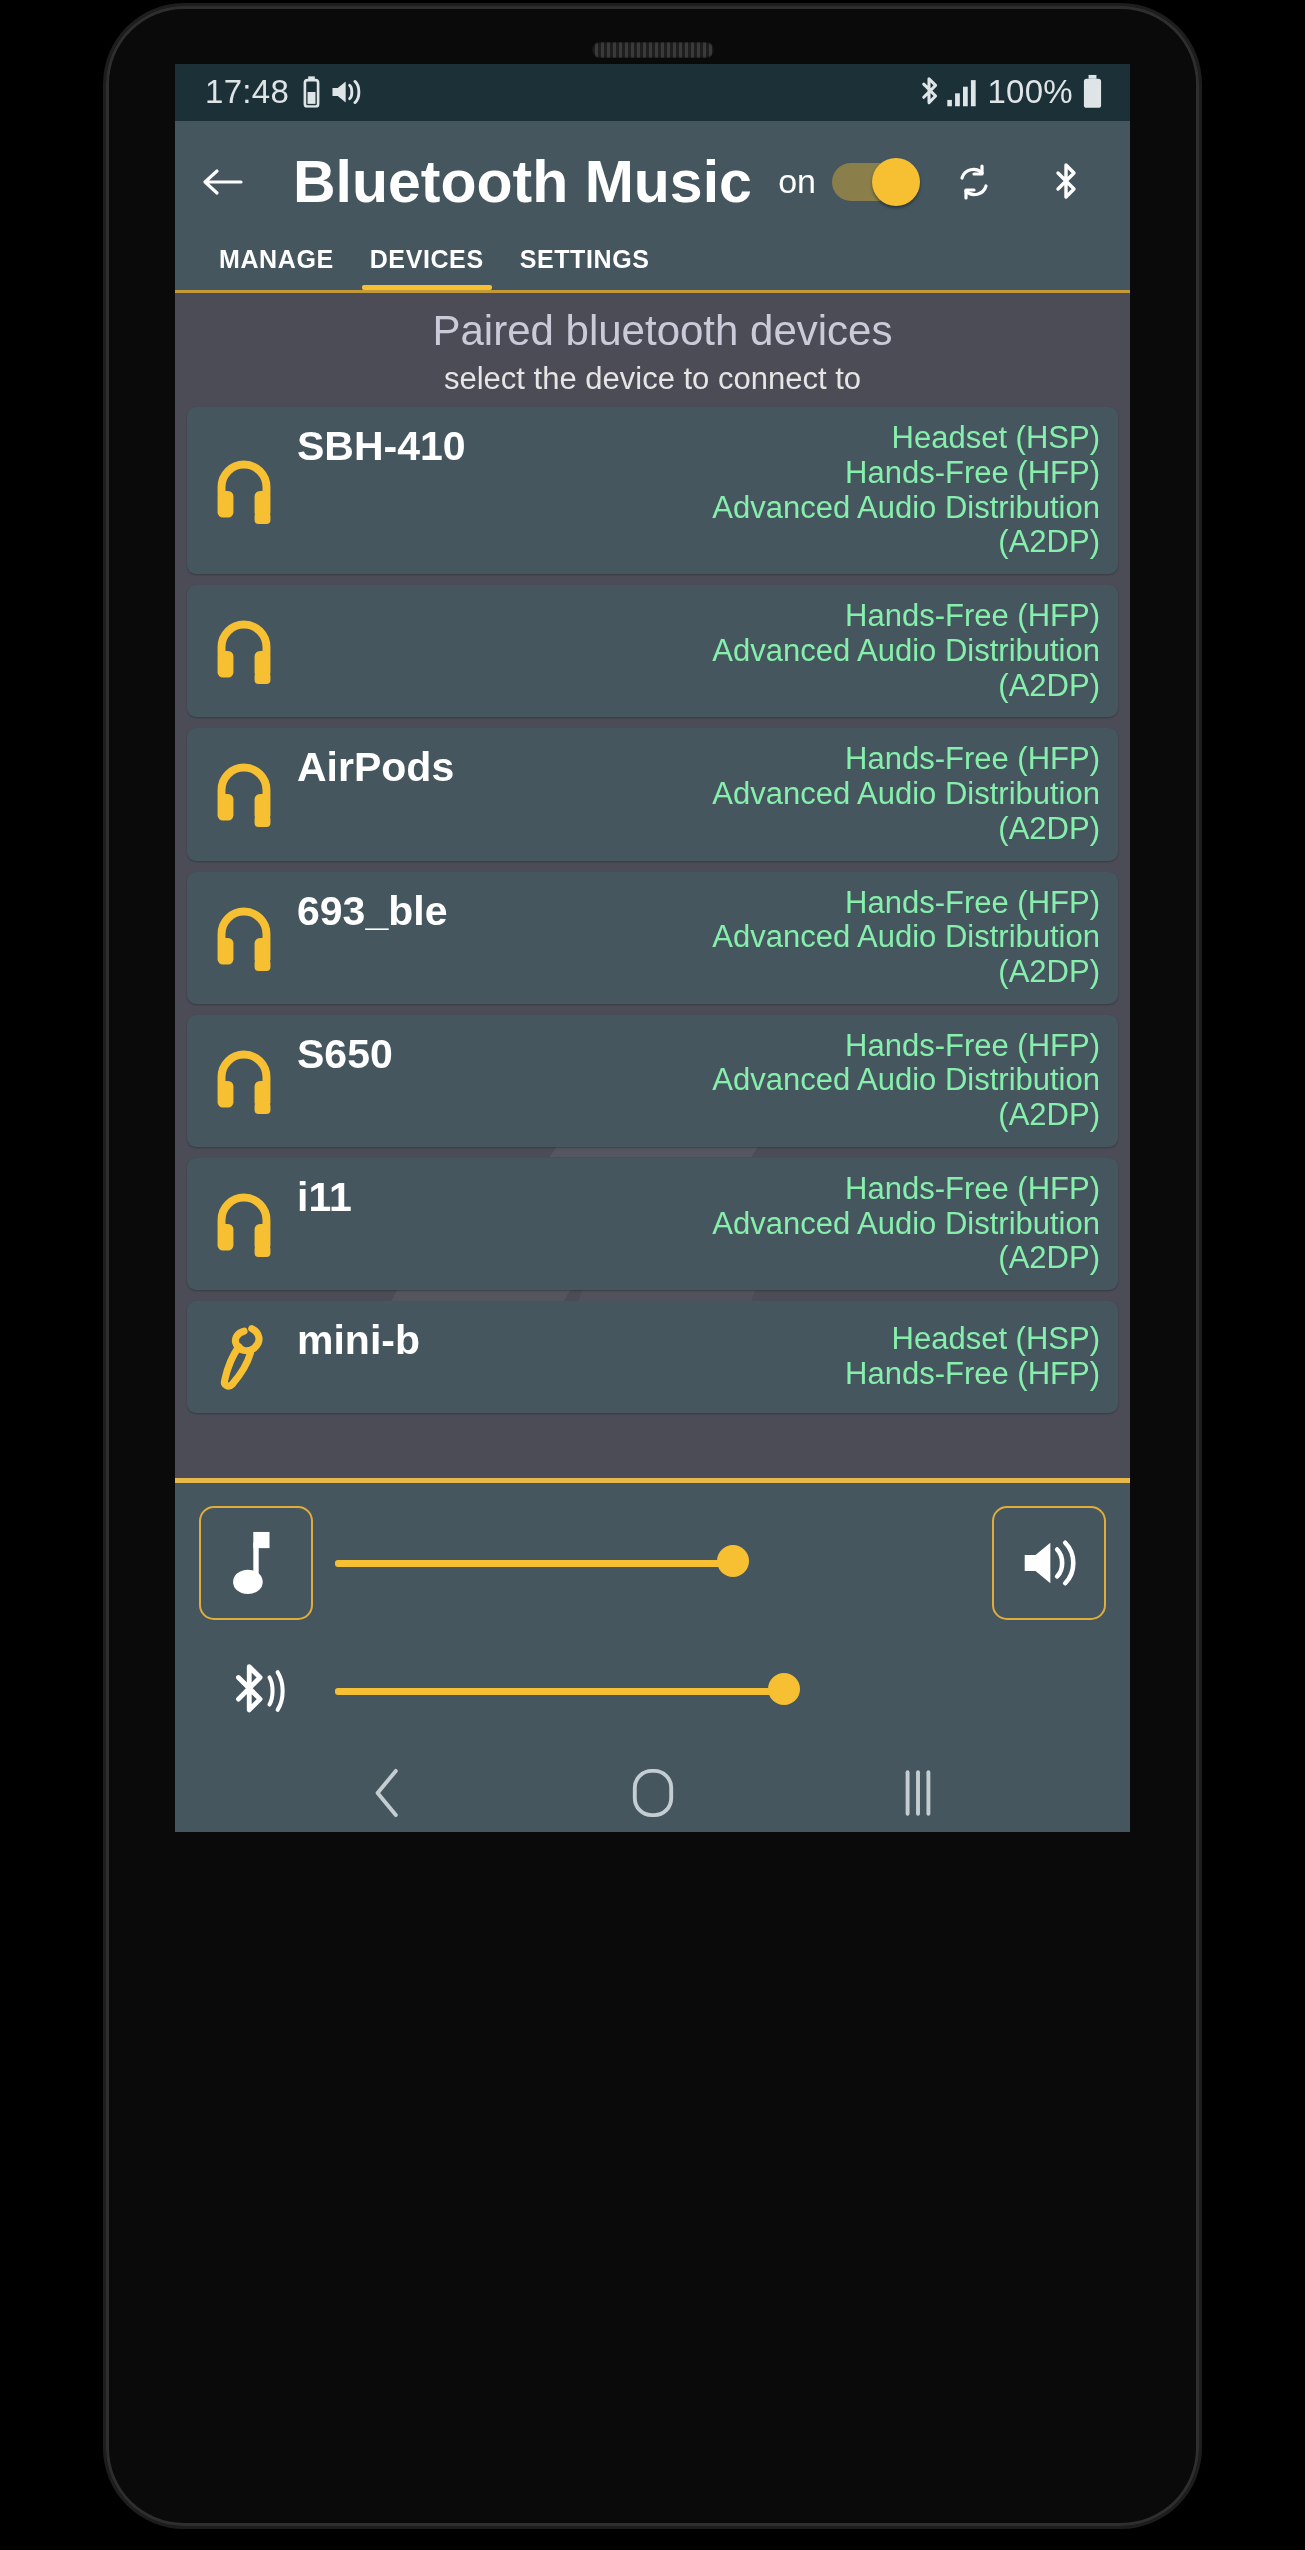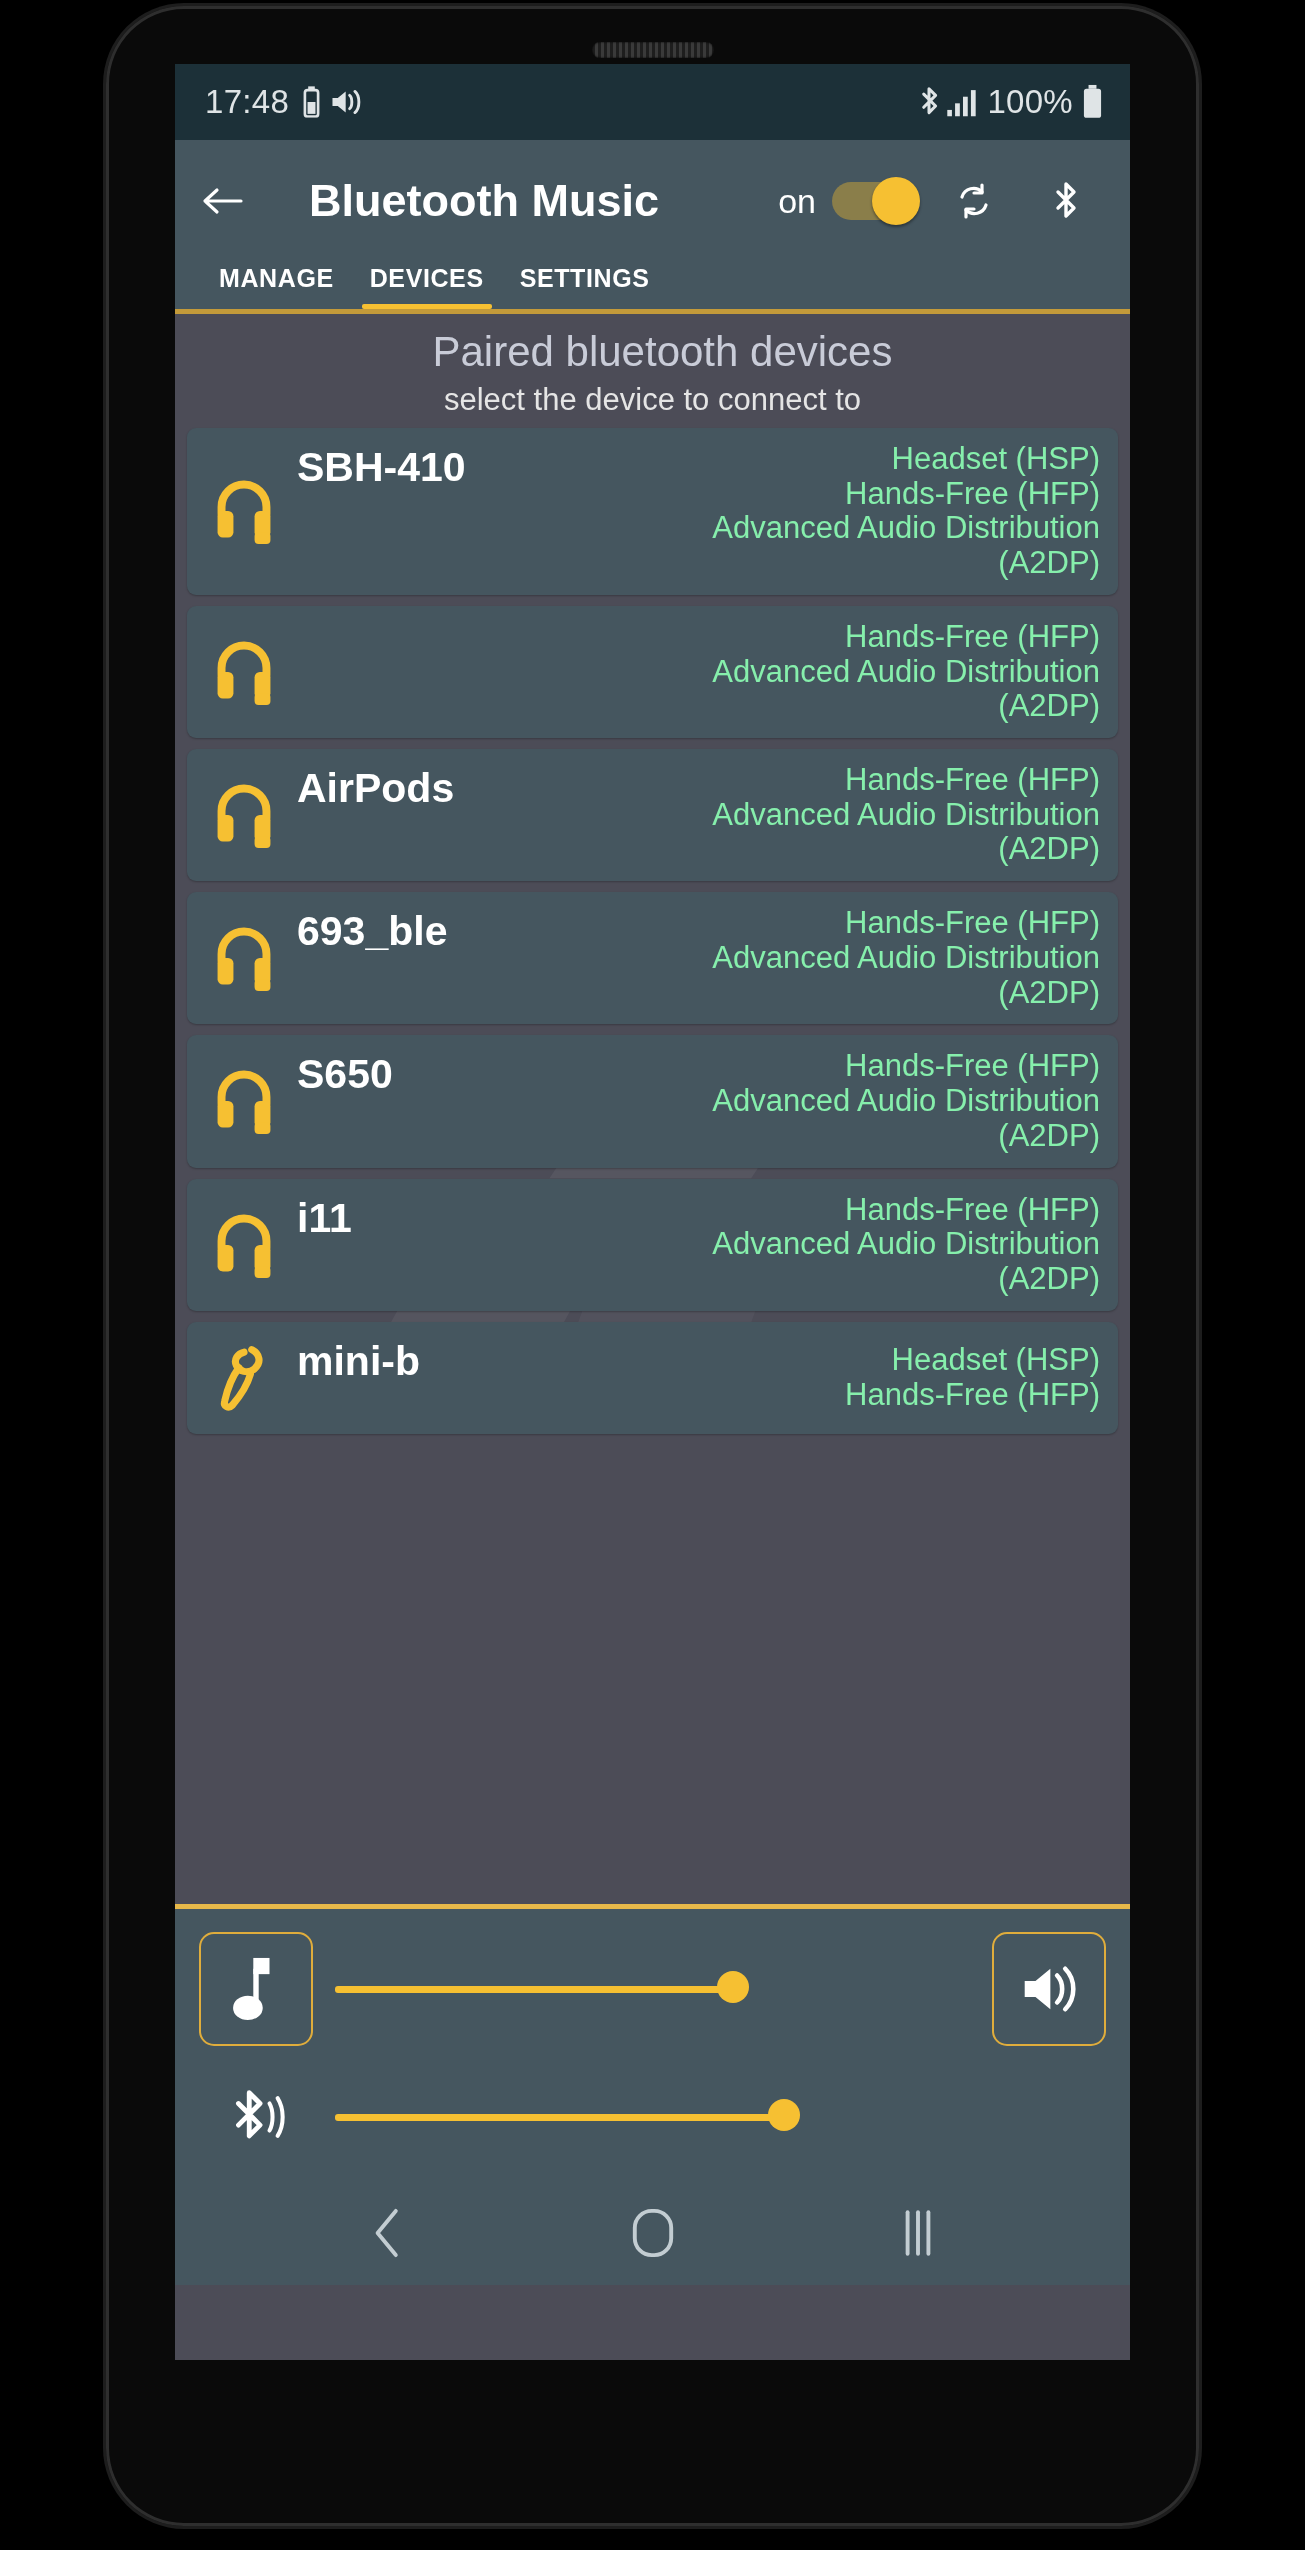--- a/index.html
+++ b/index.html
@@ -396,28 +396,28 @@
       </div>
 
     </div>
   </div>
 </div>
 
 <style>
 
 #screen{
   left:69px; top:58px;
-  width:955px; height:2296px;
+  width:955px; height:1768px;
   transform:none;
 }
 #status-bar{ height:76px; font-size:33px; padding:0 30px; }
 #app-bar{ padding:18px 26px 0 26px; }
 #app-bar-row{ height:86px; }
 #back-arrow{ width:76px; }
-#app-title{ font-size:45px; margin-left:32px; }
+#app-title{ font-size:59px; margin-left:16px; }
 #toggle-label{ font-size:34px; }
 #toggle{ width:88px; height:48px; }
 #toggle-track{ width:72px; height:38px; top:5px; border-radius:19px; }
 #toggle-thumb{ width:48px; height:48px; }
 .bar-icon{ width:76px; }
 .tab{ font-size:25px; padding:10px 18px 16px 18px; }
 #tabs-underline{ height:5px; }
 #content{ height:1590px; }
 #hdr-title{ font-size:42px;margin-left:20px; }
 #hdr-sub{ font-size:31px; }

